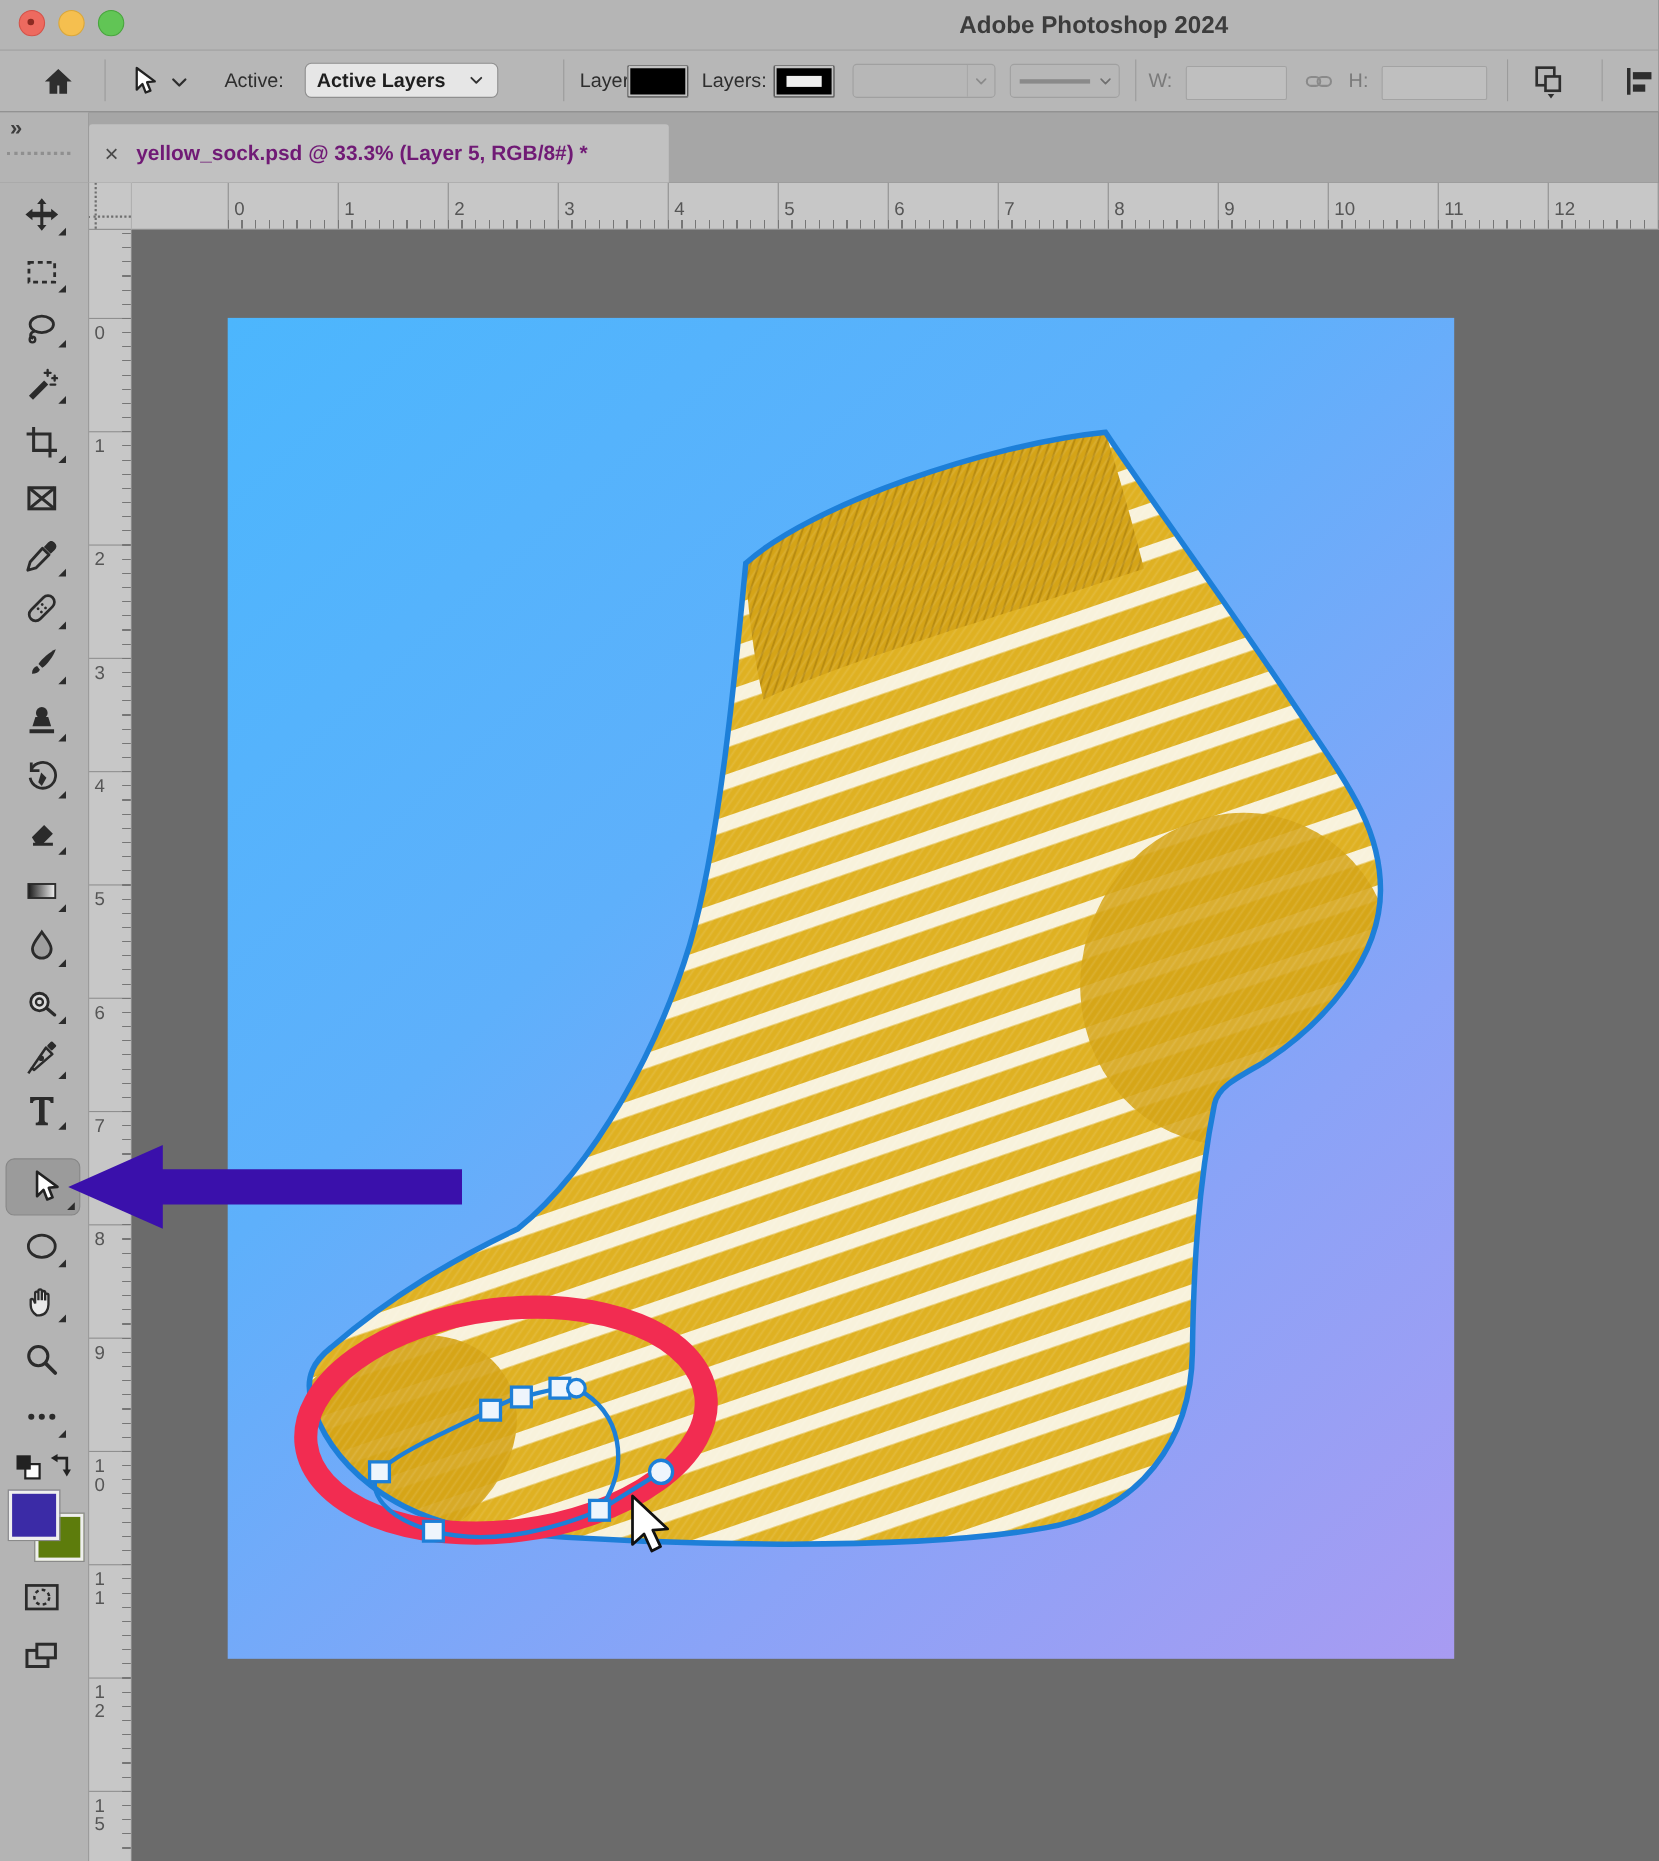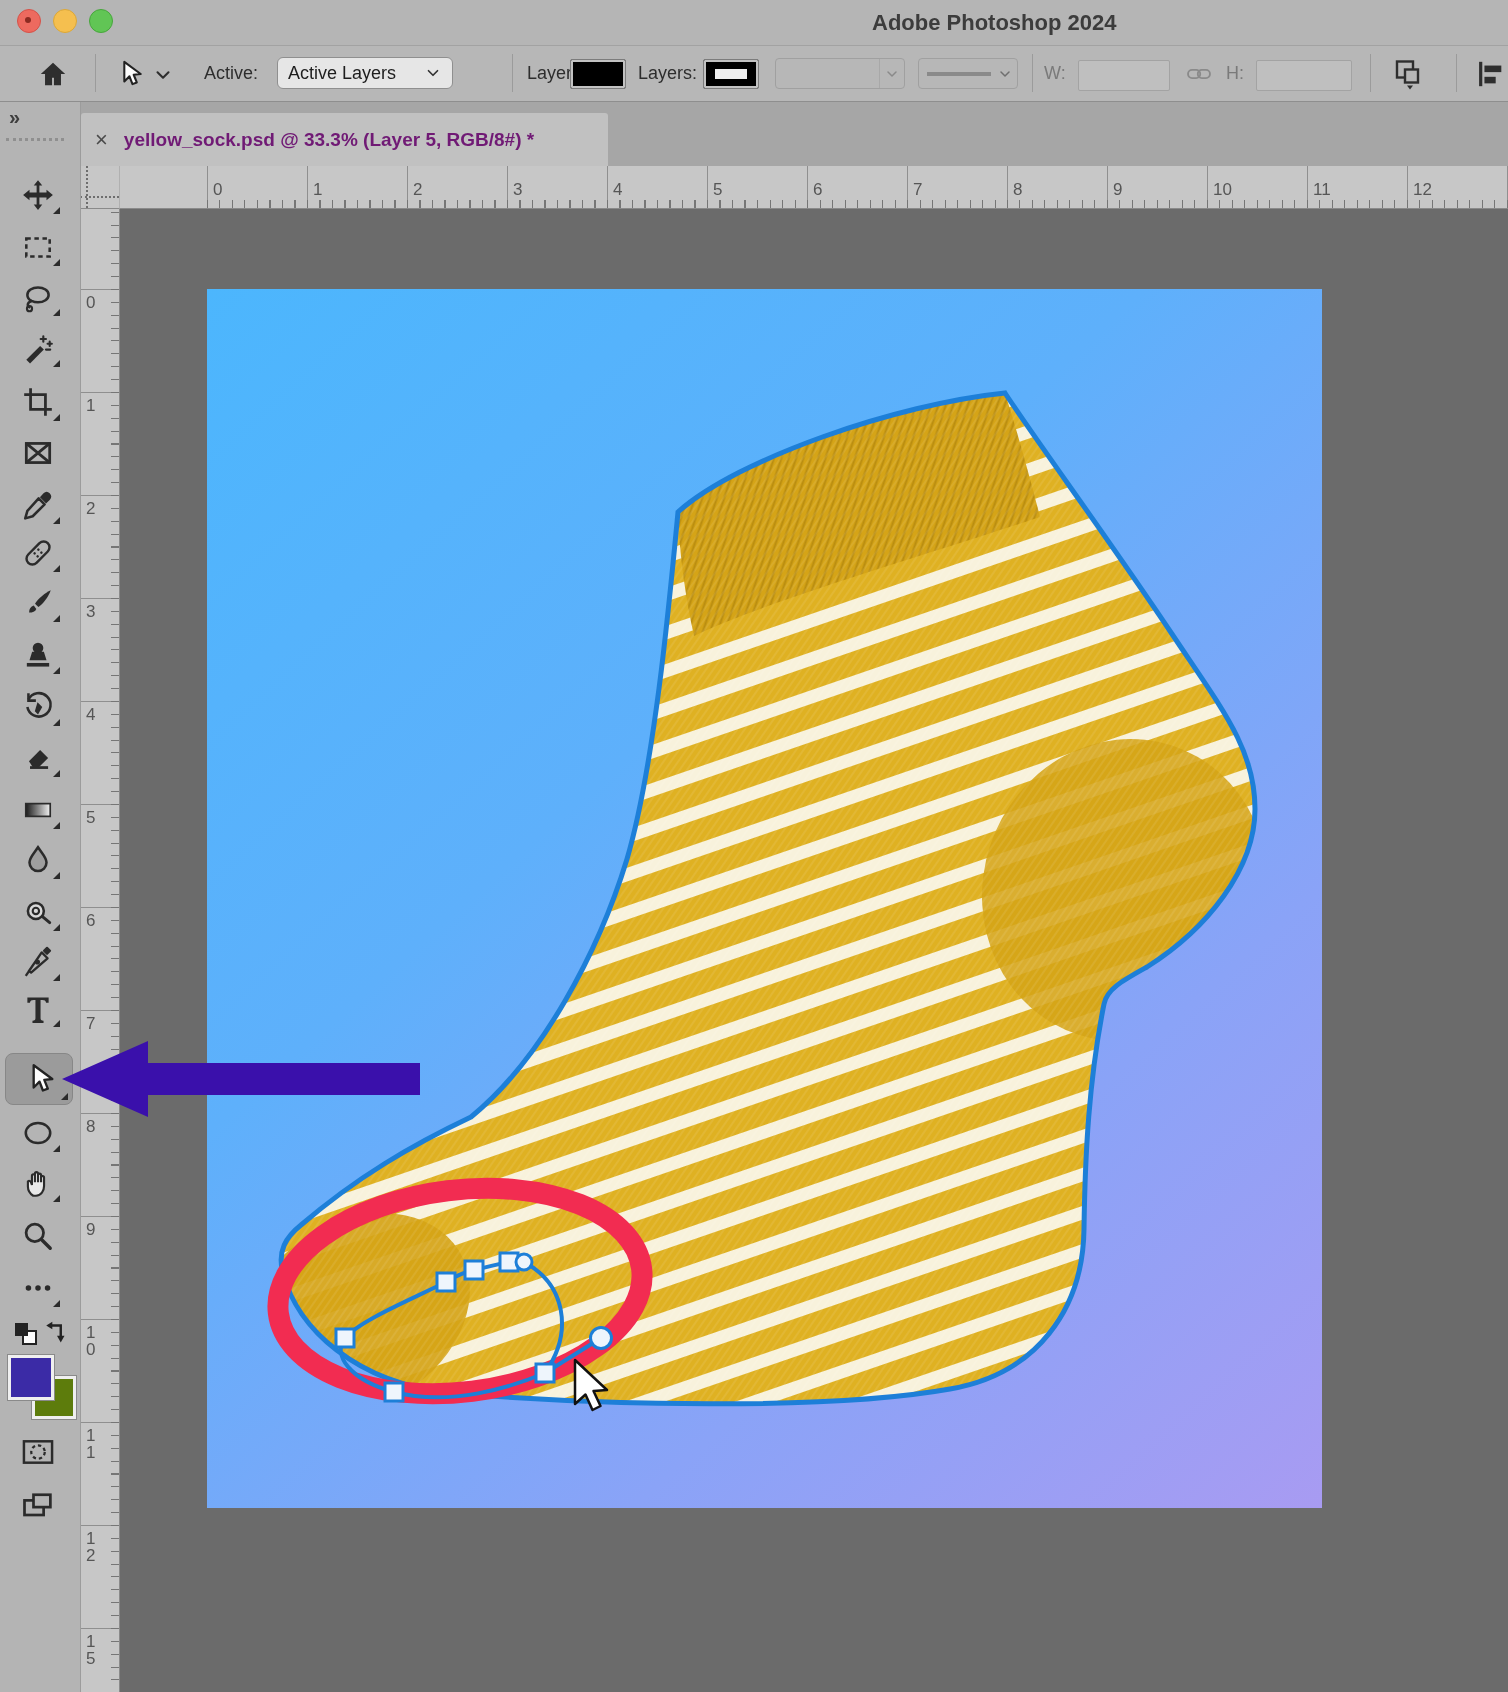--- a/index.html
+++ b/index.html
@@ -16,21 +16,21 @@
   .tl.green{left:89px;background:#61c555;border:1px solid #47a63c;}
   .win-title{position:absolute;top:10px;left:872px;font-size:22px;font-weight:700;color:#3c3c3c;}
   
   .optionsbar{position:absolute;left:0;top:46px;width:1508px;height:55px;background:#b7b7b7;
               border-bottom:1px solid #8e8e8e;z-index:40;}
   .ob-sep{position:absolute;top:8px;width:1px;height:38px;background:#9b9b9b;}
   .ob-label{position:absolute;top:17px;font-size:18px;color:#2e2e2e;}
   .ob-icon{position:absolute;color:#2e2e2e;}
   .ticon{display:block;}
   .dropdown{position:absolute;top:11px;height:32px;border:1px solid #8f8f8f;border-radius:6px;
-            background:#e6e6e6;display:flex;align-items:center;padding:0 10px;box-sizing:border-box;}
+            background:#e6e6e6;display:flex;align-items:center;padding:0 10px;box-sizing:border-box;font-weight:bold;}
   .dropdown .dd-text{font-size:18px;color:#1e1e1e;flex:1;}
   .dropdown svg{flex:none;}
   .swatch{position:absolute;top:13px;width:54px;height:28px;background:#000;border:1px solid #7c7c7c;
           border-radius:2px;box-shadow:0 0 0 2px #c2c2c2 inset;}
   .swatch.stroke::after{content:"";position:absolute;left:11px;top:9px;right:11px;bottom:9px;background:#efefef;}
   .dd-plain{position:absolute;top:12px;height:31px;border:1px solid #a0a0a0;border-radius:4px;
             display:flex;align-items:center;box-sizing:border-box;}
   .dd-plain .chev{width:24px;height:100%;display:flex;align-items:center;justify-content:center;border-left:1px solid #a8a8a8;}
   .tinput{position:absolute;top:14px;height:27px;border:1px solid #a3a3a3;background:#bfbfbf;border-radius:2px;}
   

